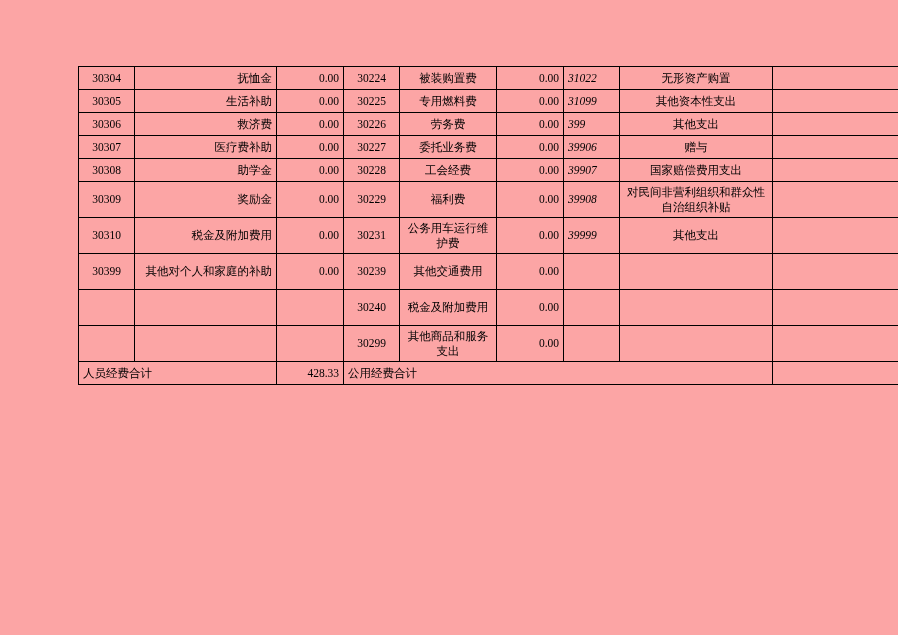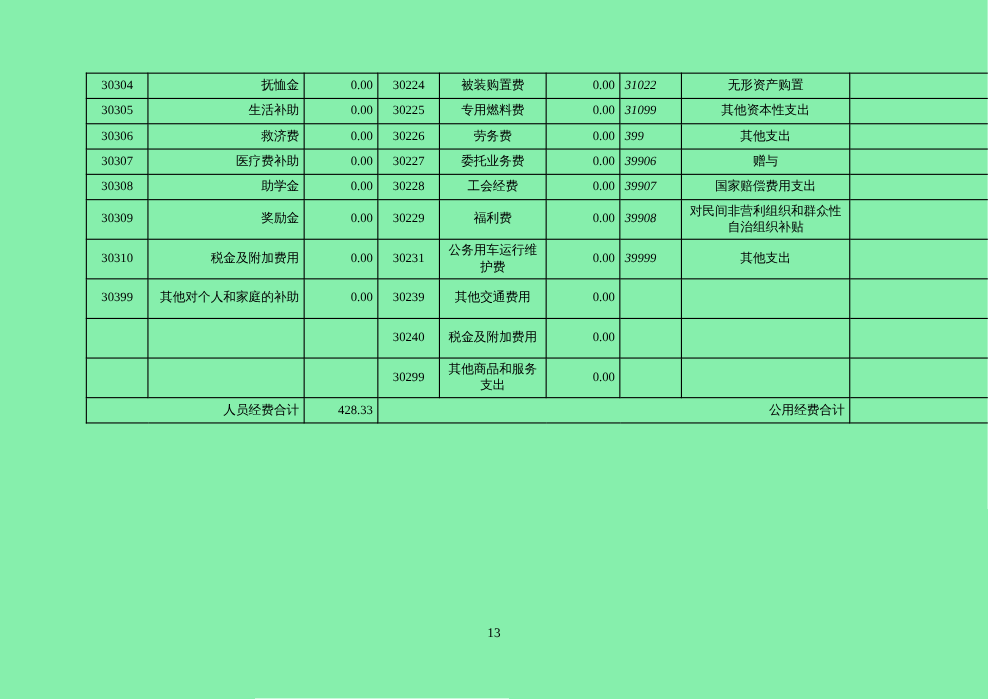--- a/index.html
+++ b/index.html
@@ -13,21 +13,21 @@
     position: relative;
     font-family: "Liberation Serif", serif;
     color: #000000;
   }
   .page {
     position: absolute;
     left: 0;
     top: 0;
     width: 898px;
     height: 635px;
-    background: #86efac;
+    background: #fca5a5;
   }
   table.budget {
     position: absolute;
     left: 78px;
     top: 66px;
     width: 782px;
     border-collapse: collapse;
     table-layout: fixed;
   }
   table.budget td {
@@ -42,21 +42,21 @@
   .c-code  { width: 47px;  text-align: center; }
   .c-name  { width: 133px; text-align: right; }
   .c-val   { width: 58px;  text-align: right; padding-right: 6px; font-family: "Liberation Serif", serif; }
   .c-code2 { width: 47px;  text-align: center; padding-left: 5px; }
   .c-name2 { width: 88px;  text-align: center; }
   .c-val2  { width: 58px;  text-align: right; padding-right: 6px; }
   .c-code3 { width: 47px;  text-align: left; padding-left: 5px; font-style: italic; }
   .c-name3 { width: 144px; text-align: center; margin-left: 38px; }
   .c-val3  { width: 160px; text-align: right; padding-right: 8px; }
   .tall    { height: 36px; }
-  .total-label { text-align: right; }
+  .total-label { text-align: left; }
   .page-number {
     position: absolute;
     left: 0;
     top: 568px;
     width: 898px;
     text-align: center;
     font-size: 12px;
     font-family: "Liberation Serif", serif;
   }
 </style>
@@ -191,15 +191,14 @@
       <tr>
         <td class="total-label" colspan="2">人员经费合计</td>
         <td class="c-val">428.33</td>
         <td class="total-label" colspan="5">公用经费合计</td>
         <td class="c-val3">0.00</td>
       </tr>
 
     </tbody>
   </table>
 
-  <div class="page-number">13</div>
 
 </div>
 
 </body></html>

